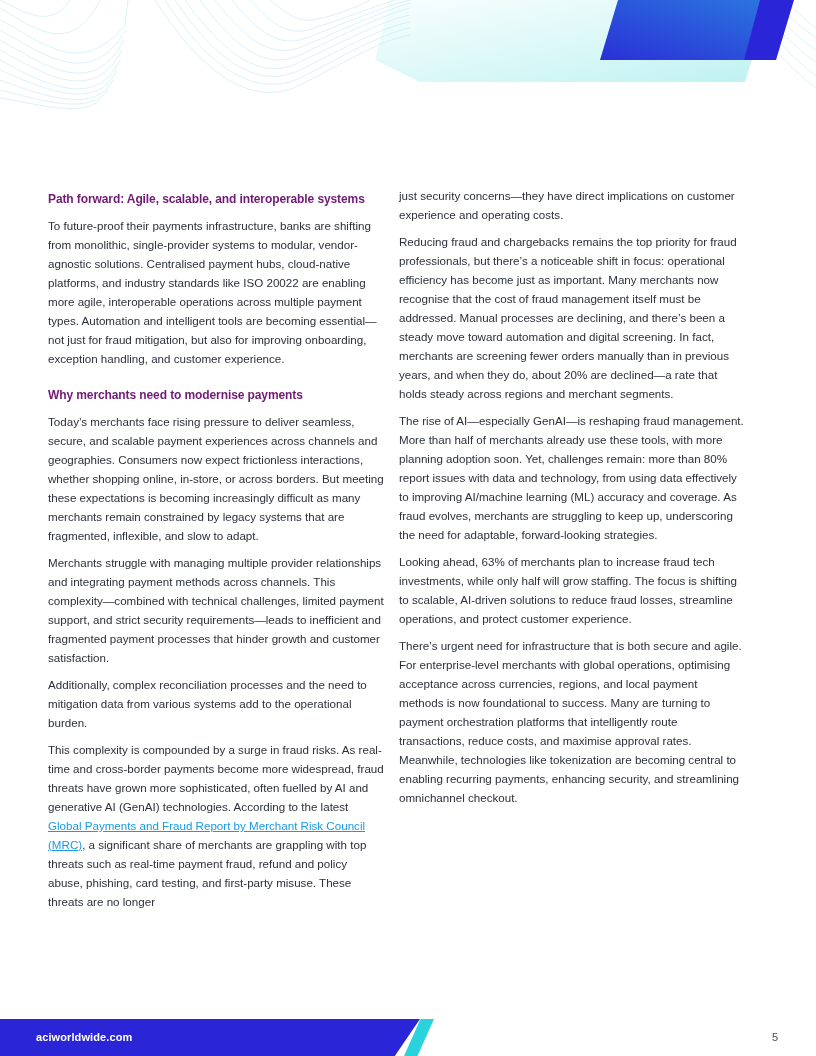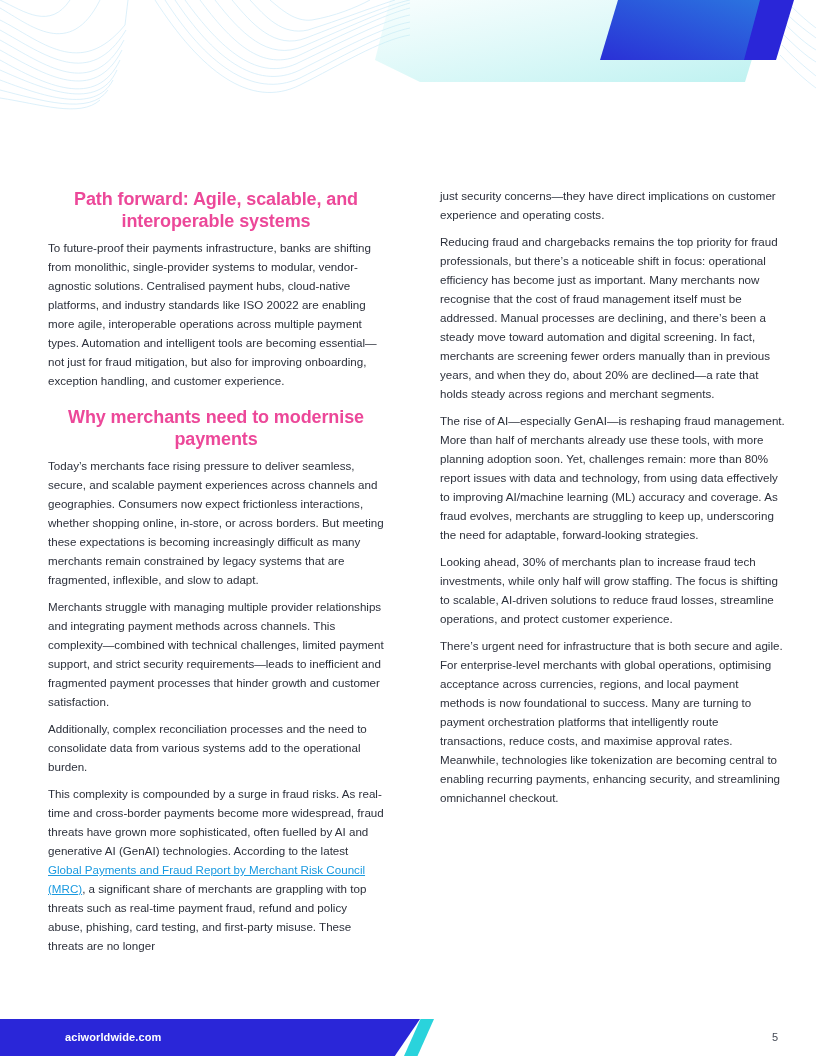--- a/index.html
+++ b/index.html
@@ -7,44 +7,43 @@
       width: 816px; height: 1056px; position: relative; overflow: hidden;
       font-family: "Liberation Sans", "DejaVu Sans", sans-serif;
       color: #2b2f3a;
     }
     .header-art { position: absolute; left: 0; top: 0; width: 816px; height: 140px; }
     .col {
       position: absolute; top: 188px;
       font-size: 11.6px; line-height: 19px; color: #2c303b;
     }
     .col.left { left: 48px; width: 336px; }
-    .col.right { left: 440px; width: 345px; top: 186px; }
+    .col.right { left: 399px; width: 345px; top: 186px; }
     .col p { margin: 0 0 8px 0; }
     .col h2 {
       font-family: "Liberation Sans", sans-serif;
-      font-weight: bold; color: #ec4899;
-      font-size: 18px; line-height: 22px; margin: 0 0 6px 0;
+      font-weight: bold; color: #701a75;
+      font-size: 12px; line-height: 22px; margin: 0 0 6px 0;
       letter-spacing: -0.1px;
-      text-align: center;
     }
     .col h2.second { margin-top: 16px; }
     a.link { color: #1a9ae0; text-decoration: underline; font-weight: normal; }
     .footer { position: absolute; left: 0; top: 1019px; width: 816px; height: 37px; }
     .footer-bar {
       position: absolute; left: 0; top: 0; height: 37px; width: 420px;
       background: #2a26d8;
       clip-path: polygon(0 0, 100% 0, 94% 100%, 0 100%);
     }
     .footer-stripe {
       position: absolute; left: 404px; top: 0; width: 30px; height: 37px;
       background: #2ad3dc;
       clip-path: polygon(55% 0, 100% 0, 45% 100%, 0 100%);
     }
     .footer-url {
-      position: absolute; left: 65px; top: 12px; color: #ffffff;
+      position: absolute; left: 36px; top: 12px; color: #ffffff;
       font-size: 11px; font-weight: bold; letter-spacing: 0.1px;
     }
     .page-number {
       position: absolute; right: 38px; top: 12px; color: #444a55; font-size: 11px;
     }
   </style>
 </head>
 <body>
 
 <svg class="header-art" viewBox="0 0 816 140" xmlns="http://www.w3.org/2000/svg">
@@ -95,29 +94,29 @@
   <polygon points="760,0 794,0 776,60 744,60" fill="#2a26d8"></polygon>
 </svg>
 
 <div class="col left">
   <h2>Path forward: Agile, scalable, and interoperable systems</h2>
   <p>To future-proof their payments infrastructure, banks are shifting from monolithic, single-provider systems to modular, vendor-agnostic solutions. Centralised payment hubs, cloud-native platforms, and industry standards like ISO 20022 are enabling more agile, interoperable operations across multiple payment types. Automation and intelligent tools are becoming essential—not just for fraud mitigation, but also for improving onboarding, exception handling, and customer experience.</p>
 
   <h2 class="second">Why merchants need to modernise payments</h2>
   <p>Today’s merchants face rising pressure to deliver seamless, secure, and scalable payment experiences across channels and geographies. Consumers now expect frictionless interactions, whether shopping online, in-store, or across borders. But meeting these expectations is becoming increasingly difficult as many merchants remain constrained by legacy systems that are fragmented, inflexible, and slow to adapt.</p>
   <p>Merchants struggle with managing multiple provider relationships and integrating payment methods across channels. This complexity—combined with technical challenges, limited payment support, and strict security requirements—leads to inefficient and fragmented payment processes that hinder growth and customer satisfaction.</p>
-  <p>Additionally, complex reconciliation processes and the need to consolidate data from various systems add to the operational burden.</p>
+  <p>Additionally, complex reconciliation processes and the need to mitigation data from various systems add to the operational burden.</p>
   <p><span>This complexity is compounded by a surge in fraud risks. As real-time and cross-border payments become more widespread, fraud threats have grown more sophisticated, often fuelled by AI and generative AI (GenAI) technologies. According to the latest </span><a class="link" href="#">Global Payments and Fraud Report by Merchant Risk Council (MRC)</a><span>, a significant share of merchants are grappling with top threats such as real-time payment fraud, refund and policy abuse, phishing, card testing, and first-party misuse. These threats are no longer</span></p>
 </div>
 
 <div class="col right">
   <p>just security concerns—they have direct implications on customer experience and operating costs.</p>
   <p>Reducing fraud and chargebacks remains the top priority for fraud professionals, but there’s a noticeable shift in focus: operational efficiency has become just as important. Many merchants now recognise that the cost of fraud management itself must be addressed. Manual processes are declining, and there’s been a steady move toward automation and digital screening. In fact, merchants are screening fewer orders manually than in previous years, and when they do, about 20% are declined—a rate that holds steady across regions and merchant segments.</p>
   <p>The rise of AI—especially GenAI—is reshaping fraud management. More than half of merchants already use these tools, with more planning adoption soon. Yet, challenges remain: more than 80% report issues with data and technology, from using data effectively to improving AI/machine learning (ML) accuracy and coverage. As fraud evolves, merchants are struggling to keep up, underscoring the need for adaptable, forward-looking strategies.</p>
-  <p>Looking ahead, 30% of merchants plan to increase fraud tech investments, while only half will grow staffing. The focus is shifting to scalable, AI-driven solutions to reduce fraud losses, streamline operations, and protect customer experience.</p>
+  <p>Looking ahead, 63% of merchants plan to increase fraud tech investments, while only half will grow staffing. The focus is shifting to scalable, AI-driven solutions to reduce fraud losses, streamline operations, and protect customer experience.</p>
   <p>There’s urgent need for infrastructure that is both secure and agile. For enterprise-level merchants with global operations, optimising acceptance across currencies, regions, and local payment methods is now foundational to success. Many are turning to payment orchestration platforms that intelligently route transactions, reduce costs, and maximise approval rates. Meanwhile, technologies like tokenization are becoming central to enabling recurring payments, enhancing security, and streamlining omnichannel checkout.</p>
 </div>
 
 <div class="footer">
   <div class="footer-bar"></div>
   <div class="footer-stripe"></div>
   <a class="footer-url">aciworldwide.com</a>
   <span class="page-number">5</span>
 </div>
 

